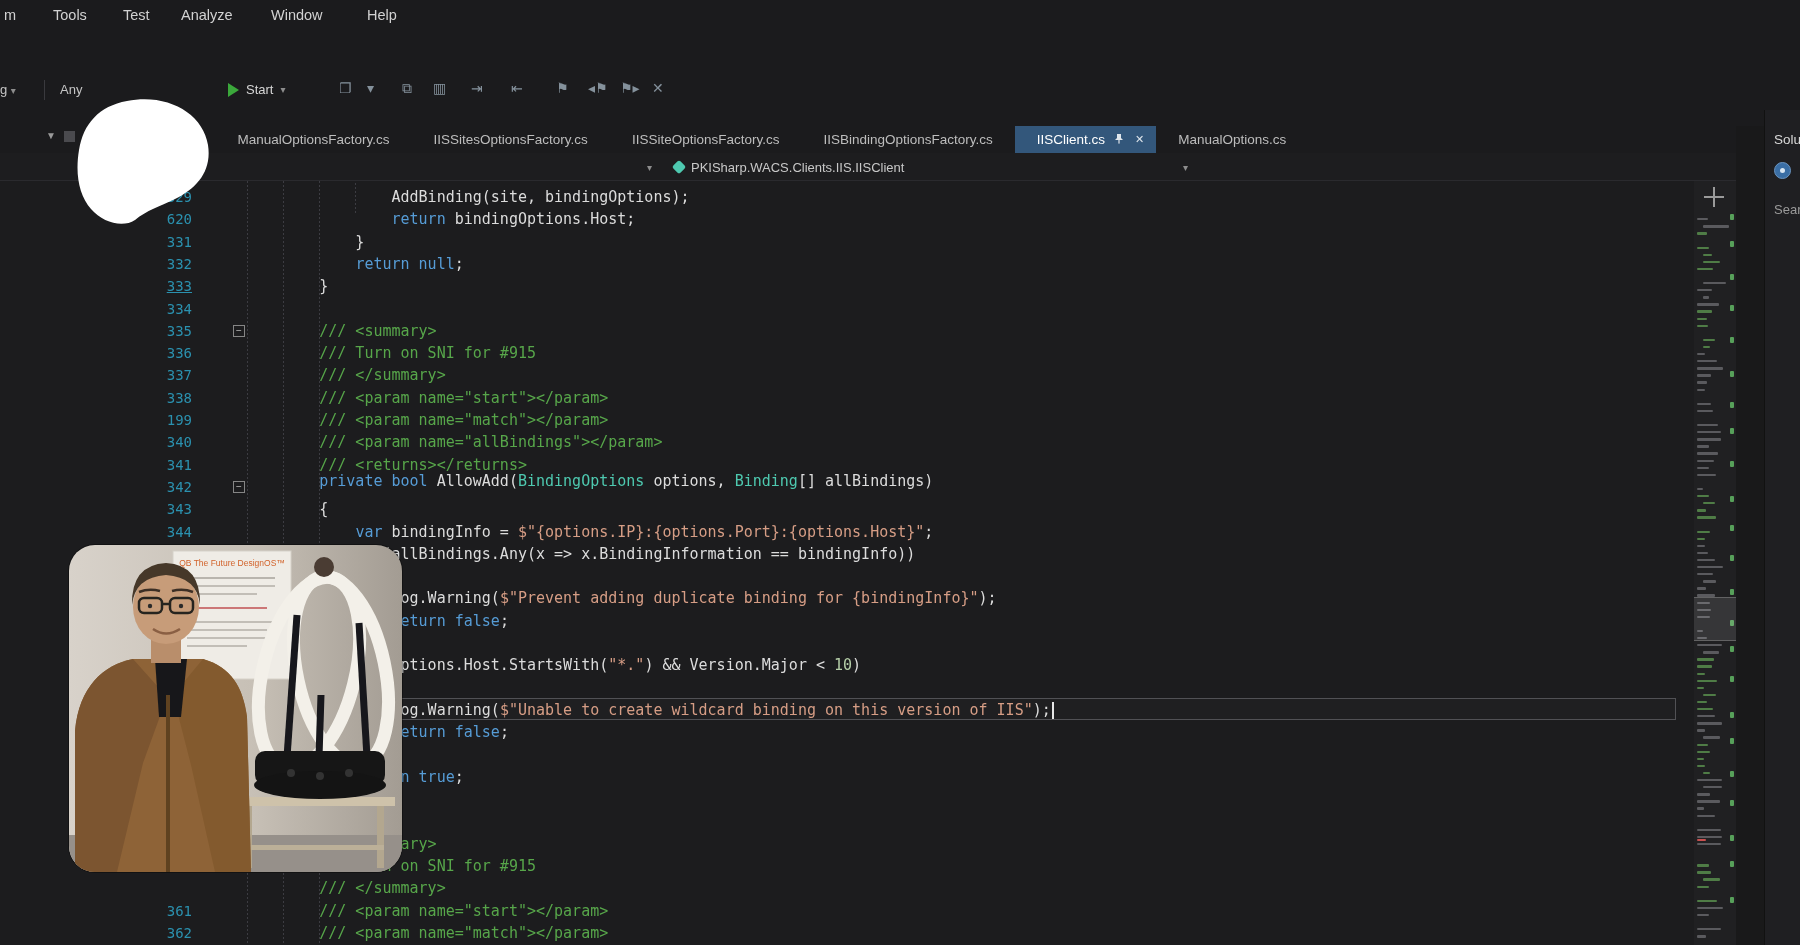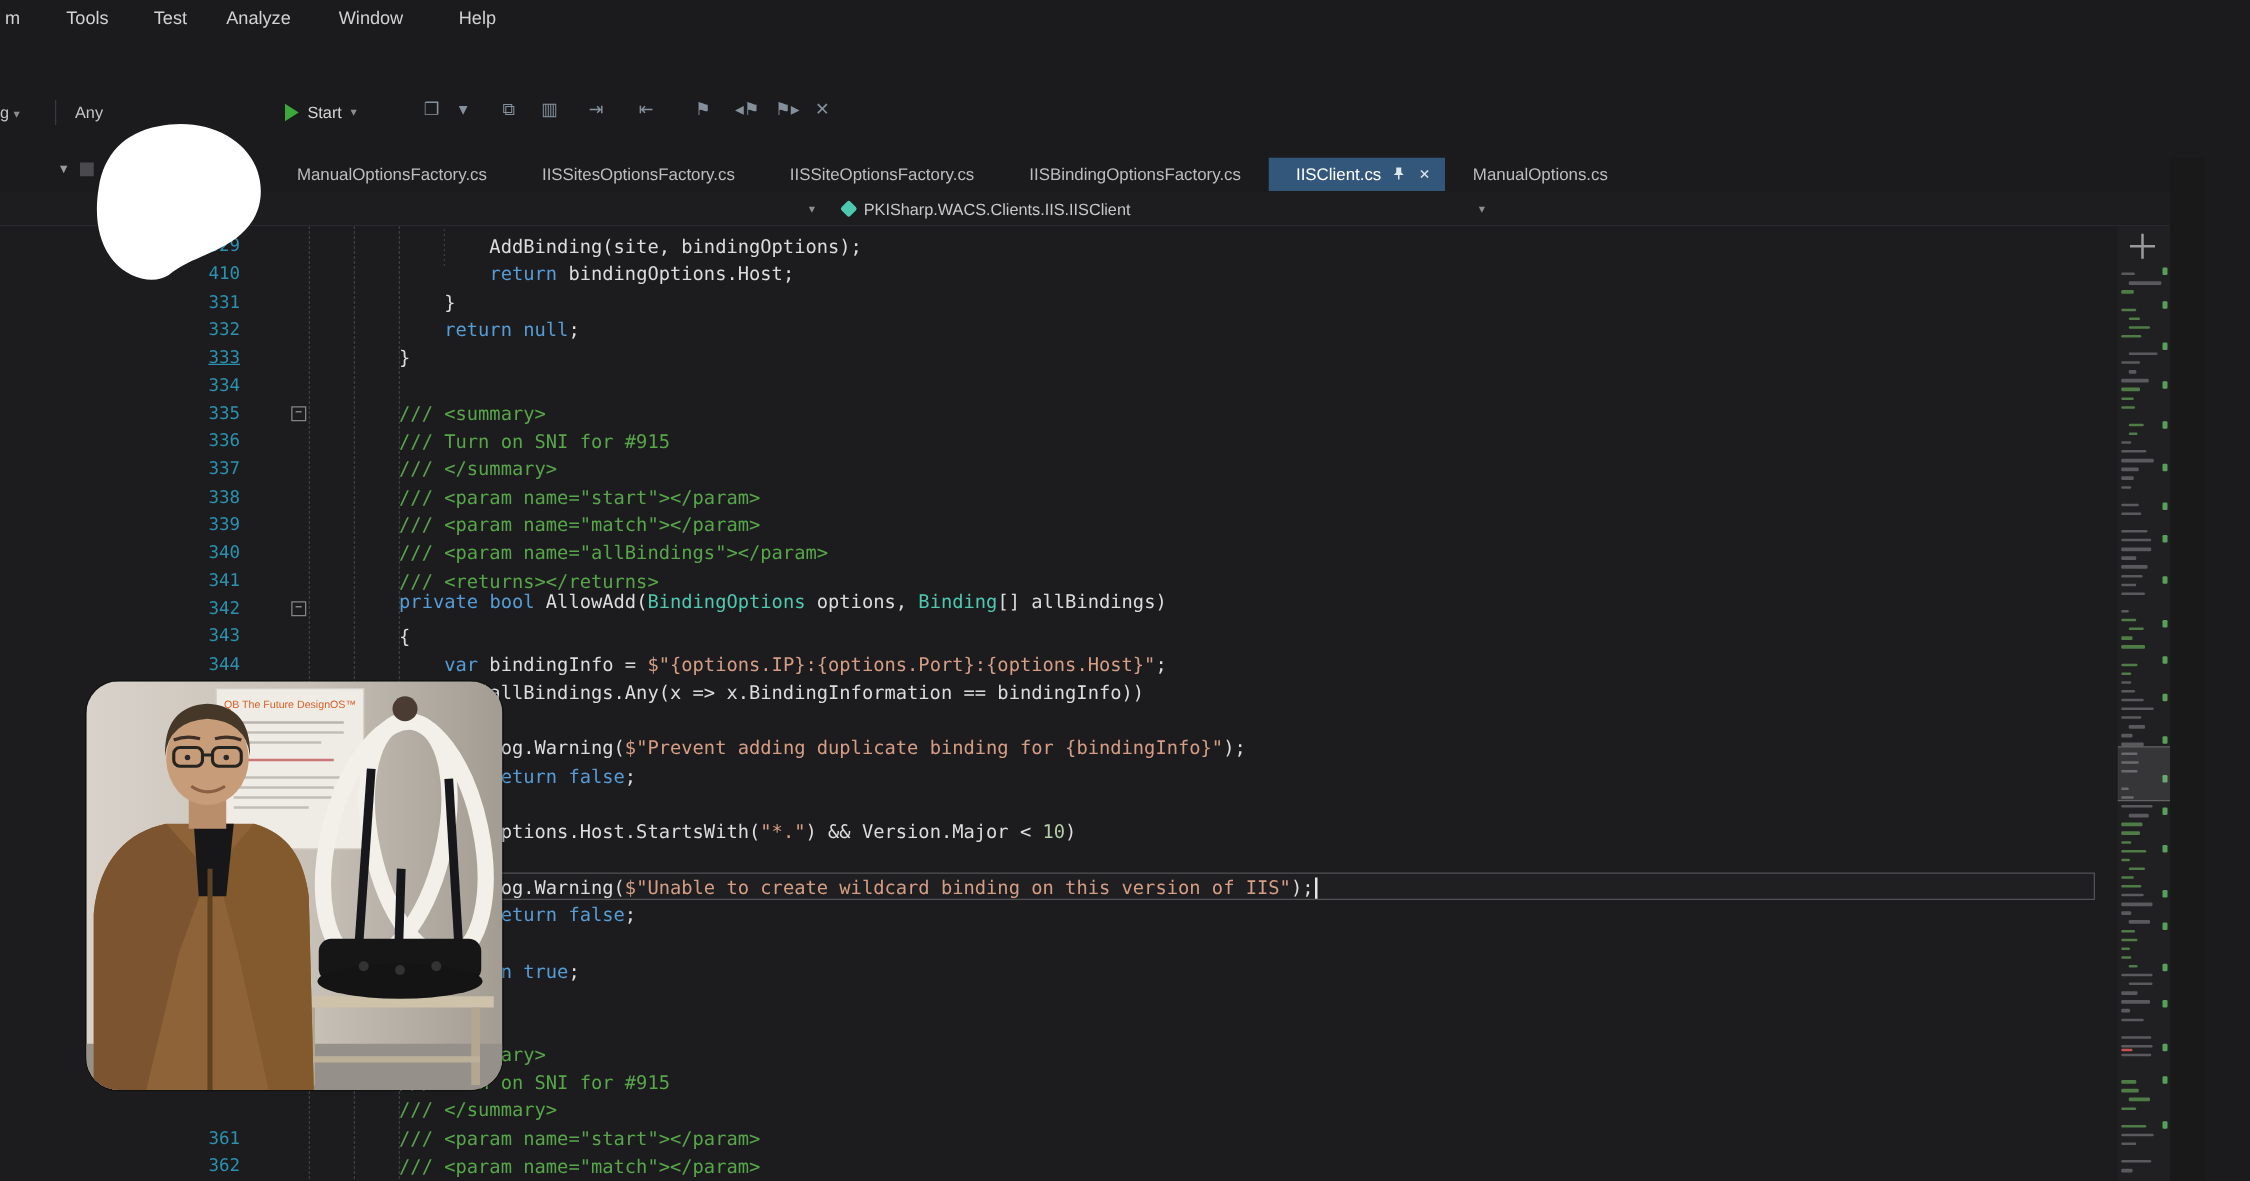--- a/index.html
+++ b/index.html
@@ -181,39 +181,39 @@
 
   <div class="editor">
     <div class="guide" style="left:247px;top:0;height:764px"></div>
     <div class="guide" style="left:283px;top:0;height:764px"></div>
     <div class="guide" style="left:319px;top:0;height:764px"></div>
     <div class="guide" style="left:355px;top:2px;height:30px"></div>
     <div class="guide" style="left:355px;top:384px;height:200px"></div>
     <div id="code-lines">
         <div class="gut" style="top: 5px;">329</div>
         <div class="cl" style="top: 5px;"><span class="p">                AddBinding(site, bindingOptions);</span></div>
-        <div class="gut" style="top: 27.3px;">410</div>
+        <div class="gut" style="top: 27.3px;">620</div>
         <div class="cl" style="top: 27.3px;"><span class="p">                </span><span class="k">return</span><span class="p"> bindingOptions.Host;</span></div>
         <div class="gut" style="top: 49.6px;">331</div>
         <div class="cl" style="top: 49.6px;"><span class="p">            }</span></div>
         <div class="gut" style="top: 71.9px;">332</div>
         <div class="cl" style="top: 71.9px;"><span class="p">            </span><span class="k">return</span><span class="p"> </span><span class="k">null</span><span class="p">;</span></div>
         <div class="gut" style="top: 94.2px; text-decoration: underline;">333</div>
         <div class="cl" style="top: 94.2px;"><span class="p">        }</span></div>
         <div class="gut" style="top: 116.5px;">334</div>
         <div class="cl" style="top: 116.5px;"><span class="p"></span></div>
         <div class="gut" style="top: 138.8px;">335</div>
         <div class="cl" style="top: 138.8px;"><span class="c">        /// &lt;summary&gt;</span></div>
         <div class="gut" style="top: 161.1px;">336</div>
         <div class="cl" style="top: 161.1px;"><span class="c">        /// Turn on SNI for #915</span></div>
         <div class="gut" style="top: 183.4px;">337</div>
         <div class="cl" style="top: 183.4px;"><span class="c">        /// &lt;/summary&gt;</span></div>
         <div class="gut" style="top: 205.7px;">338</div>
         <div class="cl" style="top: 205.7px;"><span class="c">        /// &lt;param name="start"&gt;&lt;/param&gt;</span></div>
-        <div class="gut" style="top: 228px;">339</div>
+        <div class="gut" style="top: 228px;">199</div>
         <div class="cl" style="top: 228px;"><span class="c">        /// &lt;param name="match"&gt;&lt;/param&gt;</span></div>
         <div class="gut" style="top: 250.3px;">340</div>
         <div class="cl" style="top: 250.3px;"><span class="c">        /// &lt;param name="allBindings"&gt;&lt;/param&gt;</span></div>
         <div class="gut" style="top: 272.6px;">341</div>
         <div class="cl" style="top: 272.6px;"><span class="c">        /// &lt;returns&gt;&lt;/returns&gt;</span></div>
         <div class="gut" style="top: 294.9px;">342</div>
         <div class="cl" style="top: 289px;"><span class="p">        </span><span class="k">private</span><span class="p"> </span><span class="k">bool</span><span class="p"> AllowAdd(</span><span class="t">BindingOptions</span><span class="p"> options, </span><span class="t">Binding</span><span class="p">[] allBindings)</span></div>
         <div class="gut" style="top: 317.2px;">343</div>
         <div class="cl" style="top: 317.2px;"><span class="p">        {</span></div>
         <div class="gut" style="top: 339.5px;">344</div>
@@ -374,20 +374,25 @@
       <div class="mm-mark" style="top: 589.803px; left: 36px; width: 4px; height: 6px; background: rgb(87, 160, 90);"></div>
       <div class="mm-mark" style="top: 619.422px; left: 36px; width: 4px; height: 6px; background: rgb(87, 160, 90);"></div>
       <div class="mm-mark" style="top: 654.235px; left: 36px; width: 4px; height: 6px; background: rgb(87, 160, 90);"></div>
       <div class="mm-mark" style="top: 680.199px; left: 36px; width: 4px; height: 6px; background: rgb(87, 160, 90);"></div>
       <div class="mm-mark" style="top: 716.041px; left: 36px; width: 4px; height: 6px; background: rgb(87, 160, 90);"></div>
       <div class="mm-mark" style="top: 658px; left: 3px; width: 9px; background: rgb(201, 79, 79);"></div>
       <div class="mm-view" style="top: 416px;"></div>
     </div>
   <div class="scrollgap"></div>
 
+  <div class="rightpanel">
+    <div class="rp-title">Solu</div>
+    <div class="rp-icon"></div>
+    <div class="rp-search">Sear</div>
+  </div>
 
   <div class="photo">
     <svg viewBox="0 0 333 327" width="333" height="327" preserveAspectRatio="none">
       <defs>
         <linearGradient id="wall" x1="0" y1="0" x2="1" y2="0">
           <stop offset="0" stop-color="#d8d2ca"></stop>
             <stop offset=".55" stop-color="#c7c0b6"></stop>
             <stop offset="1" stop-color="#a39c93"></stop>
         </linearGradient>
       </defs>

